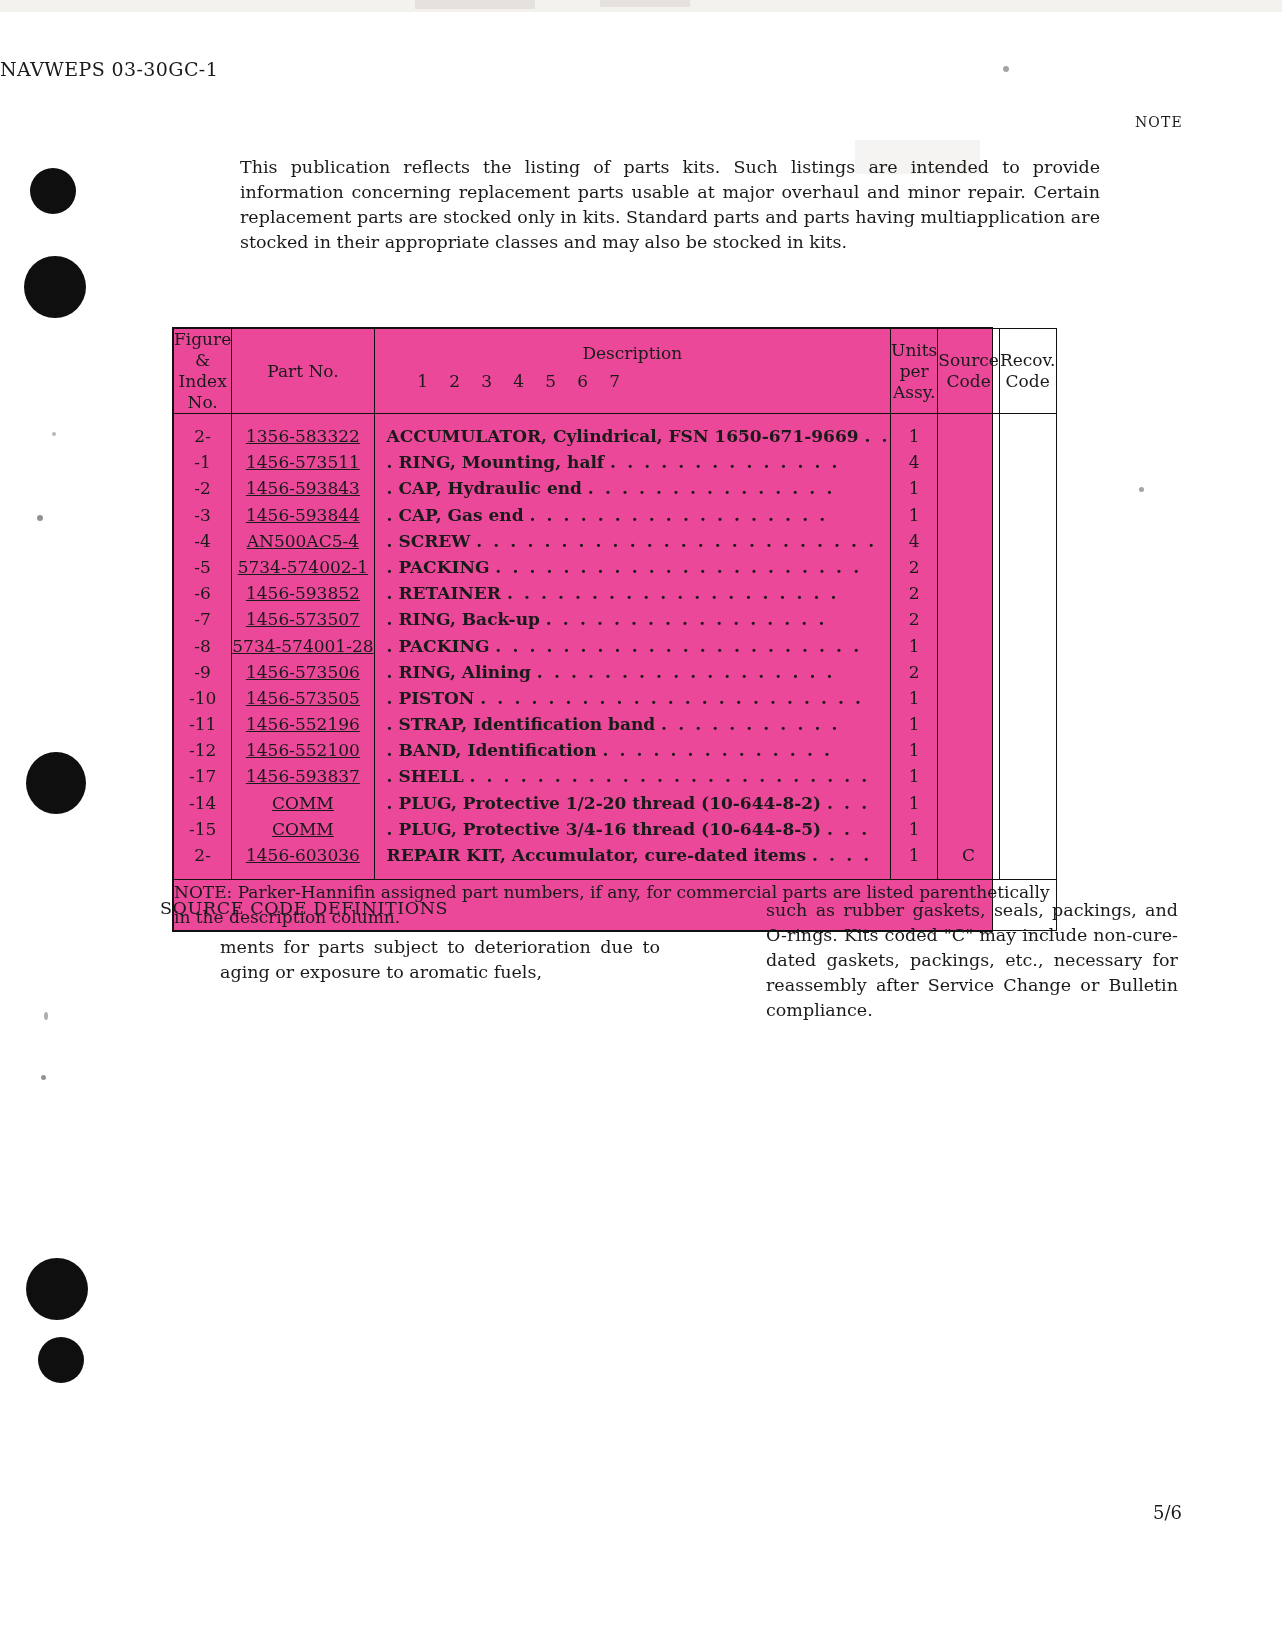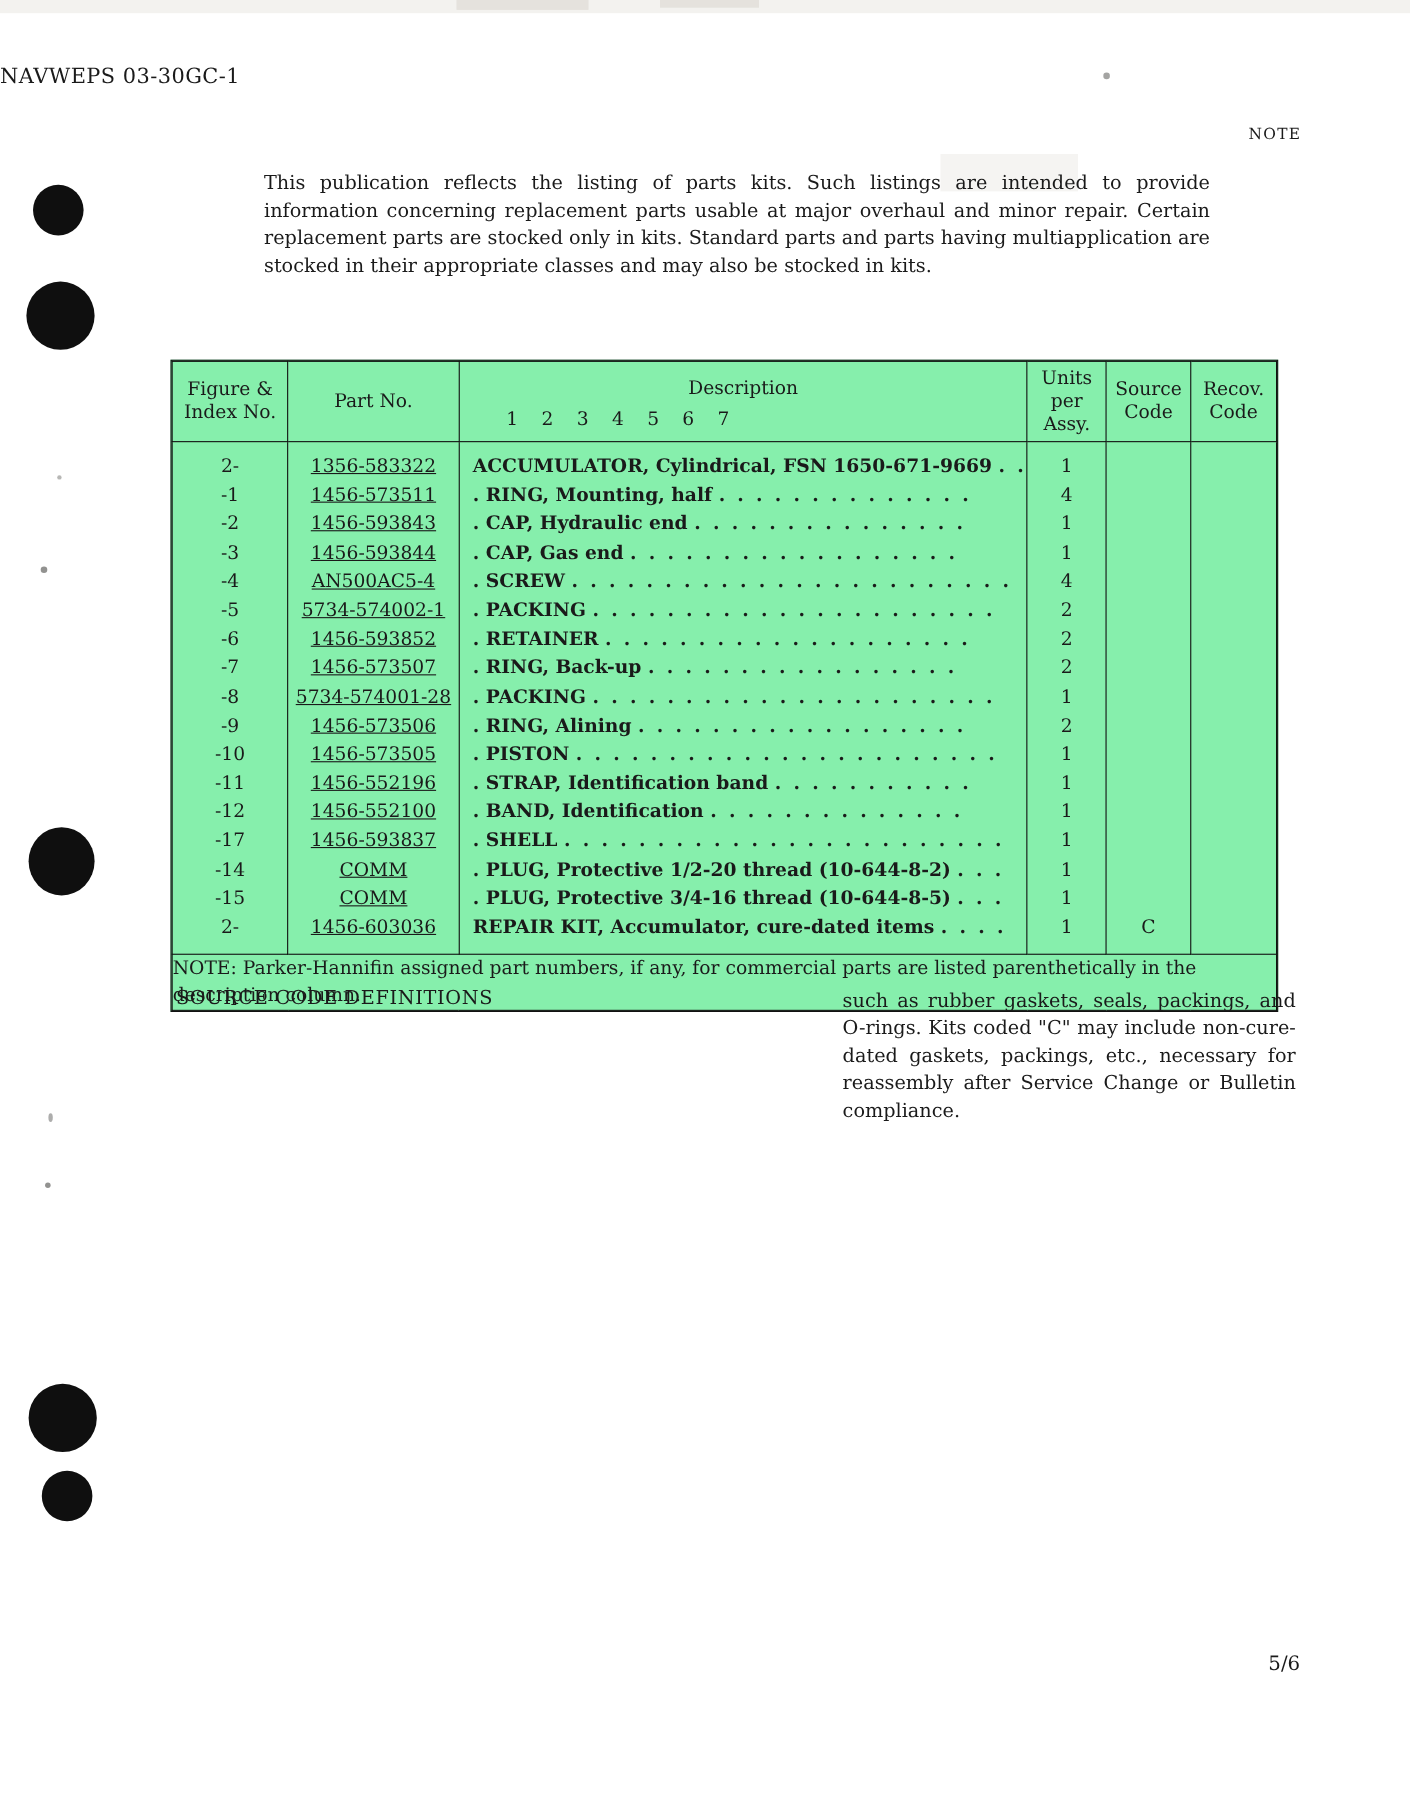--- a/index.html
+++ b/index.html
@@ -68,26 +68,26 @@
     font-size: 17.5px;
     line-height: 25px;
     text-align: justify;
     text-justify: inter-word;
   }
   .note-body p { margin: 0; }
 
   
   .parts-table {
     position: absolute;
-    left: 155px;
+    left: 172px;
     top: 327px;
-    width: 1007px;
+    width: 821px;
     border: 1.6px solid #111;
     box-sizing: border-box;
-    background: #86efac;
+    background: #ec4899;
   }
   table.pt {
     border-collapse: collapse;
     width: 100%;
     font-size: 16.5px;
   }
   table.pt td, table.pt th {
     border: 1.2px solid #111;
     padding: 0;
     vertical-align: middle;
@@ -384,16 +384,17 @@
     </tr>
     <tr>
       <td colspan="6" class="note-cell">NOTE: Parker-Hannifin assigned part numbers, if any, for commercial parts are listed parenthetically in the description column.</td>
     </tr>
   </tbody>
     </table>
 </div>
 
 <div class="scd-title">SOURCE CODE DEFINITIONS</div>
 <div class="scd-left">
+  <div class="ind">ments  for  parts  subject to deterioration due to  aging  or  exposure  to  aromatic  fuels,</div>
 </div>
 <div class="scd-right">such as rubber gaskets, seals, packings, and O-rings.  Kits coded "C" may include non-cure-dated gaskets, packings, etc., necessary for reassembly after Service Change or Bulletin compliance.</div>
 
 <div class="page-number">5/6</div>
 
 </body></html>

